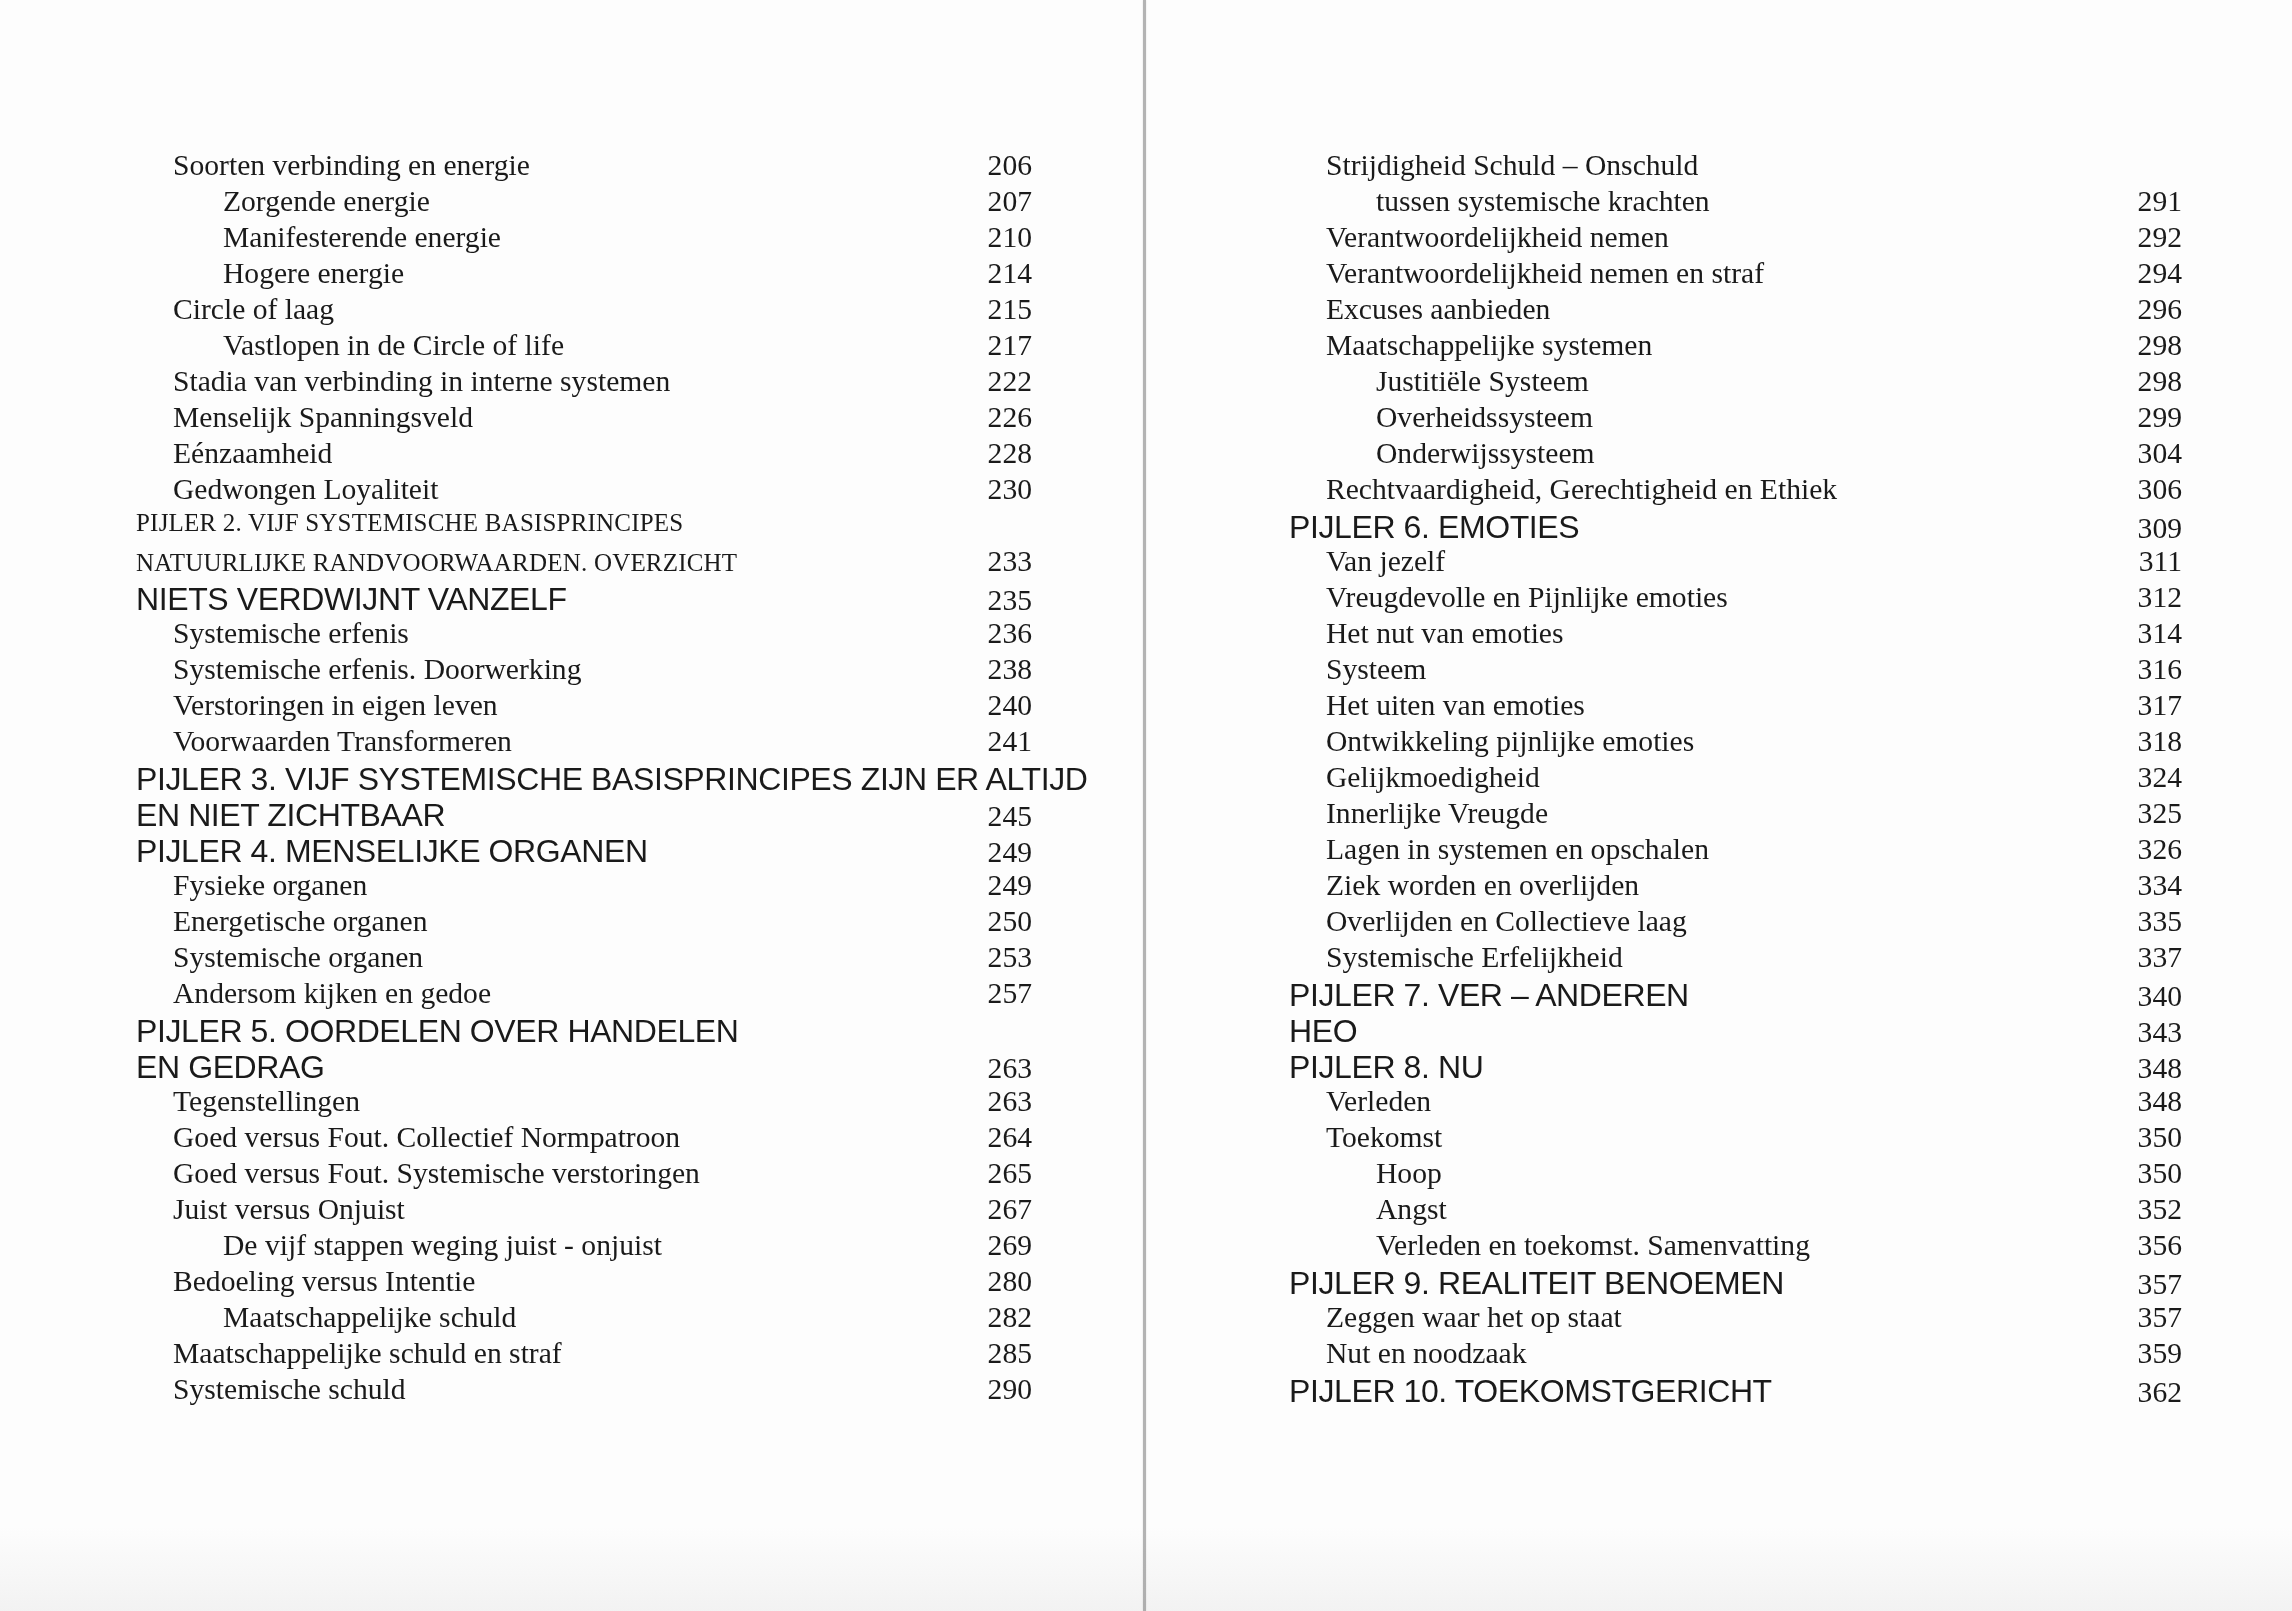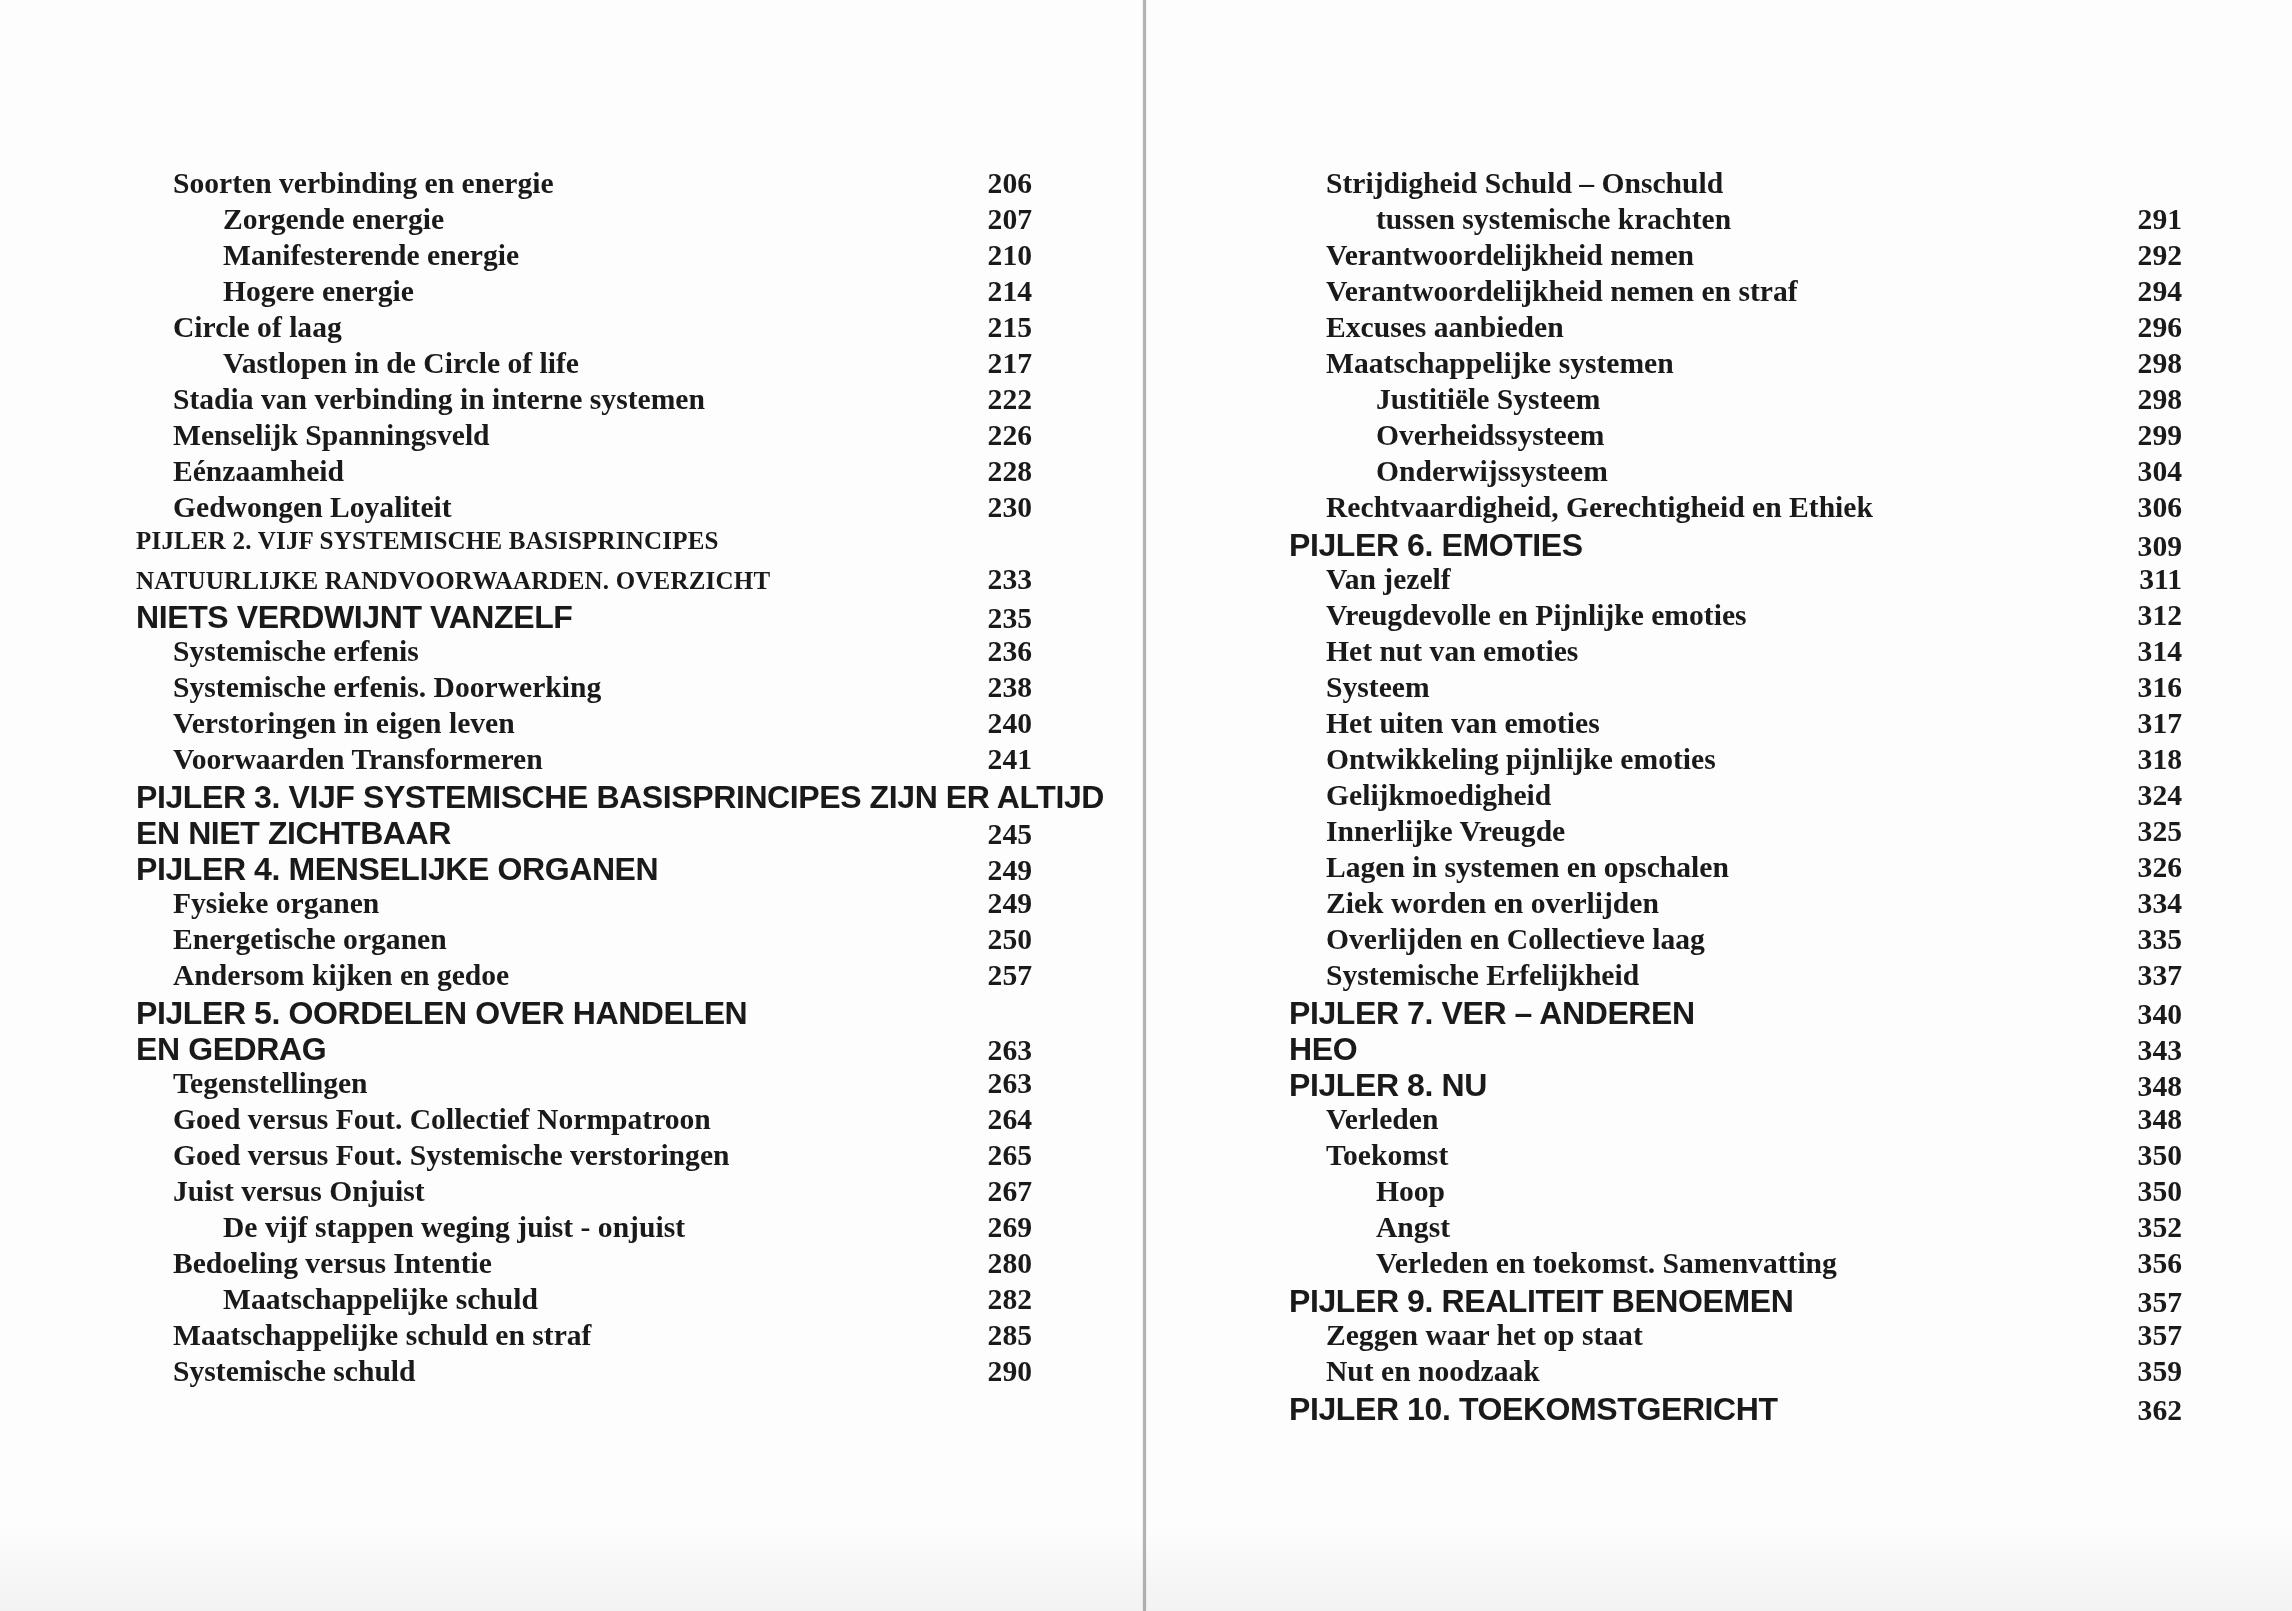--- a/index.html
+++ b/index.html
@@ -22,22 +22,21 @@
     position: absolute;
     left: 1143px;
     top: 0;
     width: 2.7px;
     height: 1611px;
     background: var(--spine-color, #b3b3b3);
     box-shadow: 0 0 1.8px rgba(0,0,0,0.15);
   }
   .toc {
     position: absolute;
-    top: 167px;
-    font-weight: bold;
+    top: 149px;
   }
   .toc-left  { left: 136px;  width: 896px; }
   .toc-right { left: 1270px; width: 893px; margin-left: 19px;  }
   .row {
     display: flex;
     justify-content: space-between;
     align-items: baseline;
     height: 36px;
     white-space: nowrap;
   }
@@ -162,20 +161,24 @@
       </div>
       <div class="row lvl1 body">
         <span class="label">Fysieke organen</span>
         <span class="pagenum">249</span>
       </div>
       <div class="row lvl1 body">
         <span class="label">Energetische organen</span>
         <span class="pagenum">250</span>
       </div>
       <div class="row lvl1 body">
+        <span class="label">Systemische organen</span>
+        <span class="pagenum">253</span>
+      </div>
+      <div class="row lvl1 body">
         <span class="label">Andersom kijken en gedoe</span>
         <span class="pagenum">257</span>
       </div>
       <div class="row lvl0 caps-sans">
         <span class="label">PIJLER 5. OORDELEN OVER HANDELEN</span>
         <span class="pagenum"></span>
       </div>
       <div class="row lvl0 caps-sans">
         <span class="label">EN GEDRAG</span>
         <span class="pagenum">263</span>

